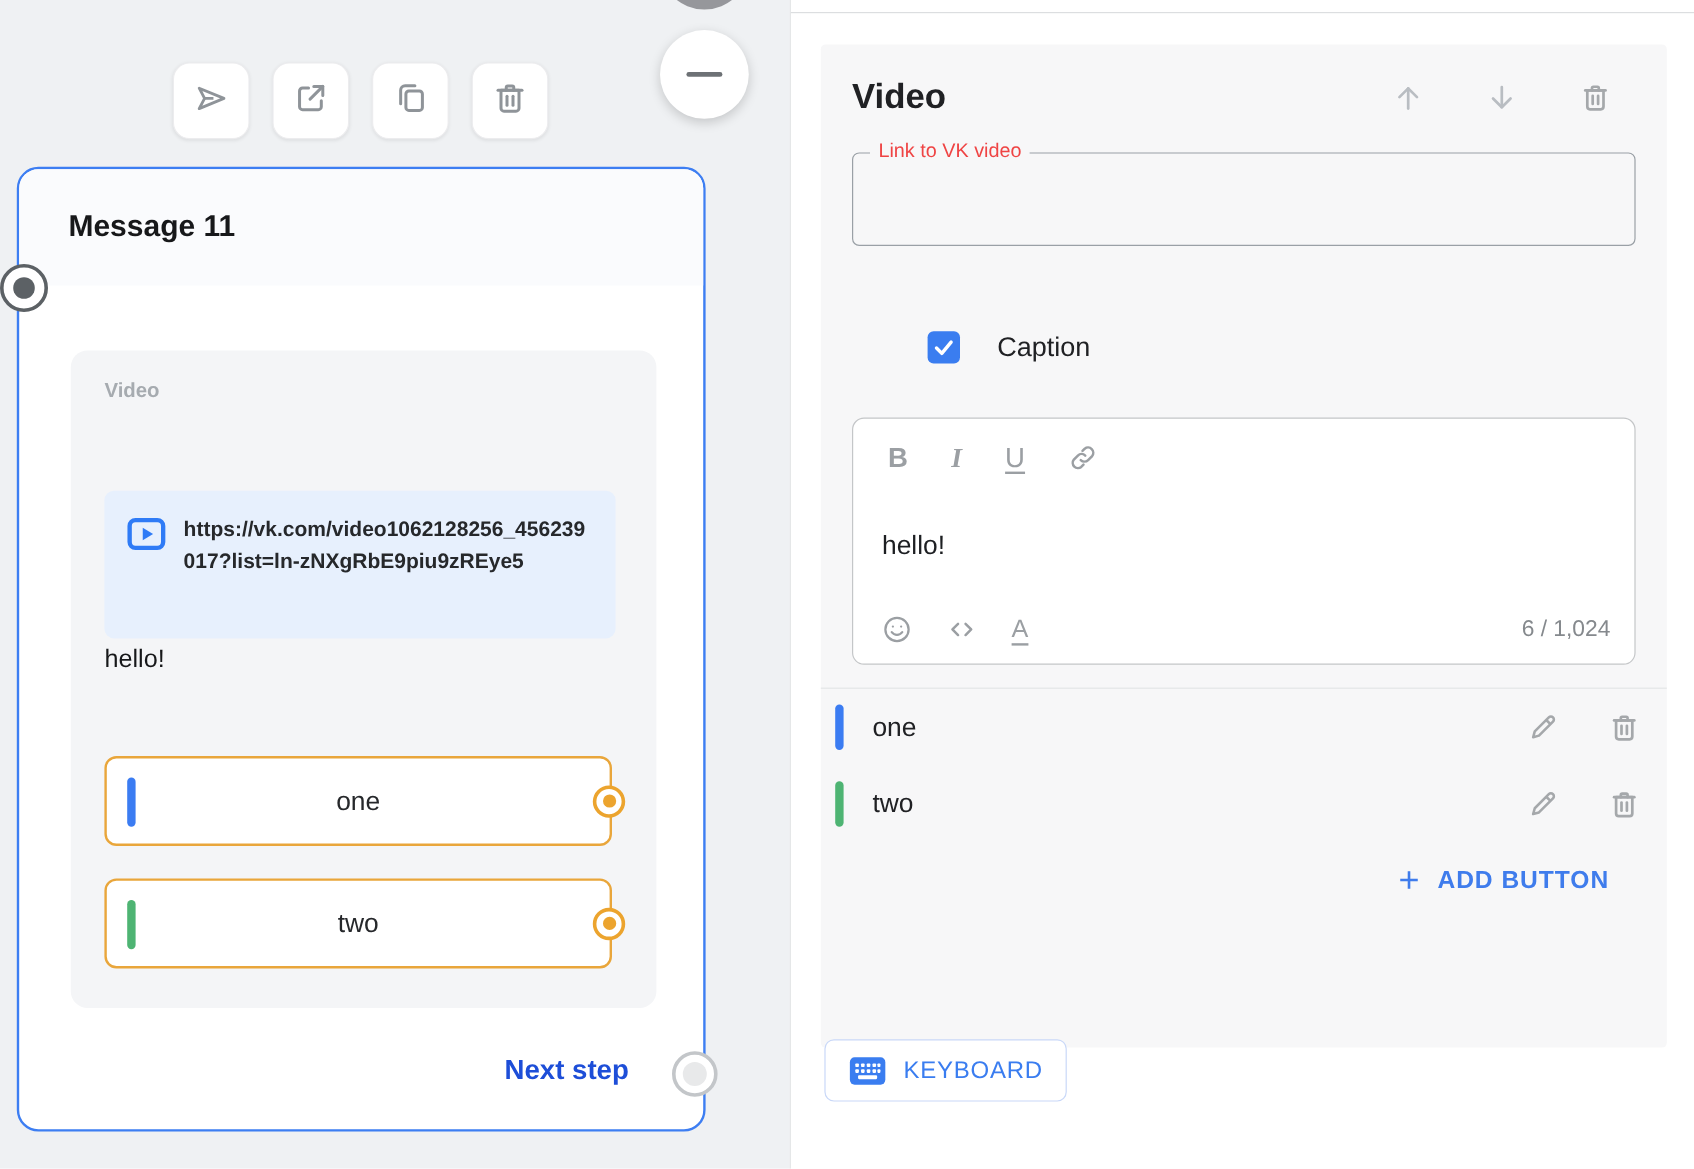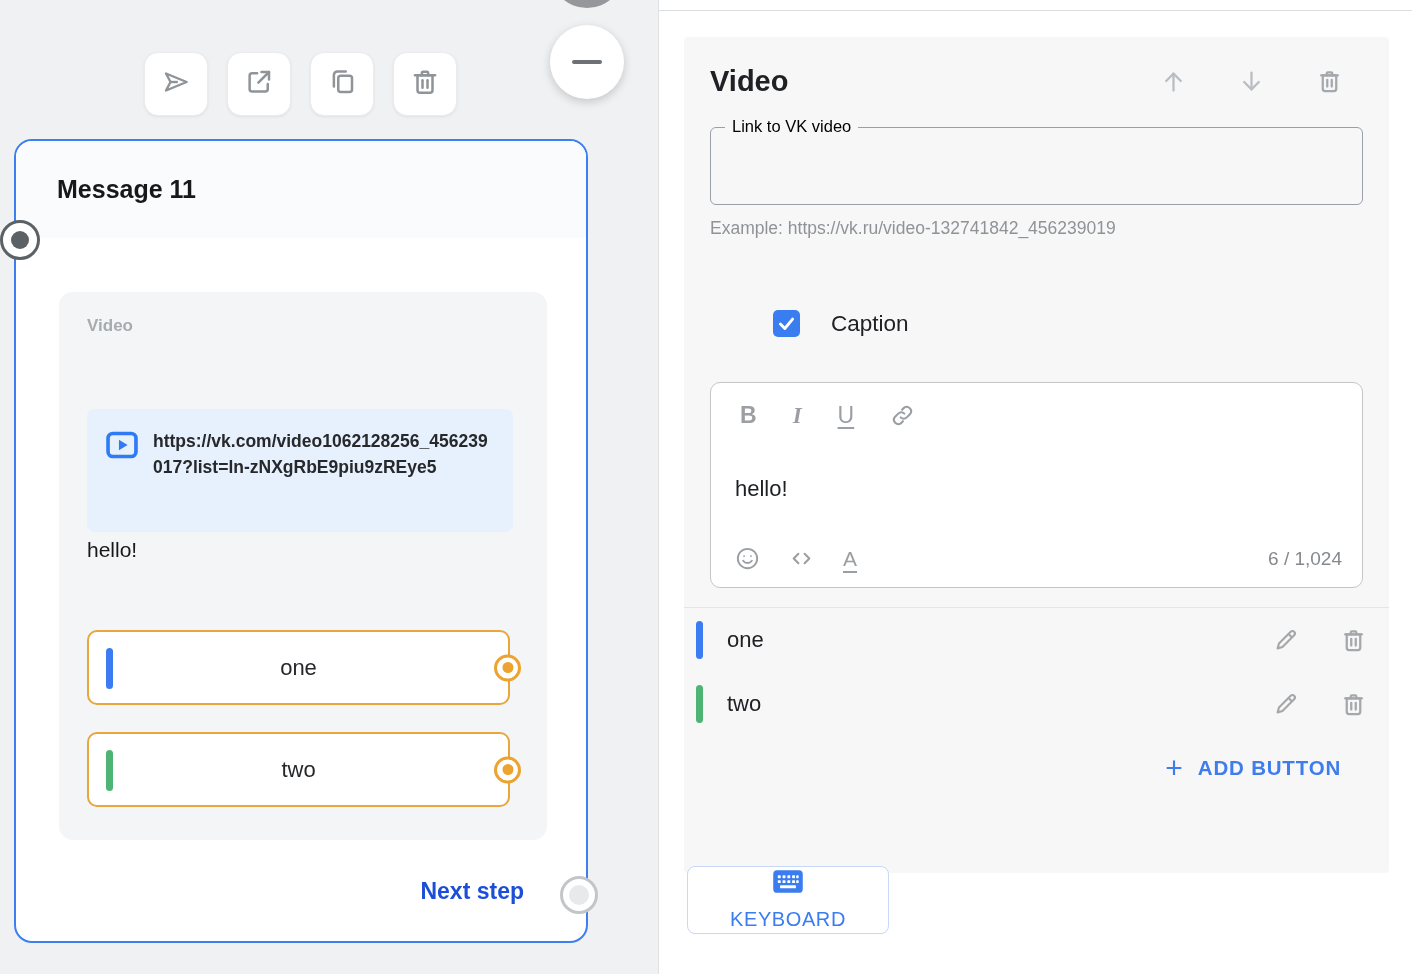--- a/index.html
+++ b/index.html
@@ -68,21 +68,21 @@
   .card-header { display:flex; align-items:center; }
   .card-title { font-size:29px; font-weight:700; color:#202124; flex:1; }
   .card-actions { display:flex; align-items:center; gap:51px; padding-right:20px; }
   .icon-btn { background:none; border:none; cursor:pointer; color:#b9bdc2; display:flex; }
   .icon-btn svg { width:27px; height:27px; }
   .icon-btn.dark { color:#a5a8ab; }
 
   .link-field { margin-top:29px; position:relative; height:78px; border:1px solid #9aa0a6;
     border-radius:6px; }
   .link-field-label { position:absolute; top:-11px; left:14px; background:#f7f7f8; padding:0 7px;
-    font-size:16.5px; color:#000000; }
+    font-size:16.5px; color:#ef4444; }
   .link-field-value { position:absolute; left:26px; right:14px; top:50%; transform:translateY(-50%);
     font-size:22px; color:#1f2226; white-space:nowrap; overflow:hidden; }
   .example { margin-top:13px; font-size:17.5px; color:#8f9398; }
 
   .caption-row { margin-top:71px; margin-left:18px; display:flex; align-items:center; gap:31px;padding-left:45px; }
   .checkbox { width:27px; height:27px; background:#3a7df0; border-radius:5px; display:flex;
     align-items:center; justify-content:center; cursor:pointer; }
   .caption-label { font-size:22.5px; color:#202124; }
 
   .editor { margin-top:45px; background:#fff; border:1px solid #c4c6c8; border-radius:10px;
@@ -104,23 +104,23 @@
   .btn-row { display:flex; align-items:center; height:64px; margin:0 -26px; padding:0 22px 0 12px; }
   .row-bar { width:7px; height:38px; border-radius:4px; flex:0 0 7px; }
   .row-label { margin-left:24px; font-size:22px; color:#202124; flex:1; }
   .row-actions { display:flex; align-items:center; gap:41px; }
 
   .add-row { display:flex; justify-content:flex-end; align-items:center; gap:15px;
     margin-top:17px; padding-right:22px; color:#3f7cec; cursor:pointer; }
   .add-plus { font-size:30px; font-weight:400; line-height:1; }
   .add-label { font-size:20.5px; font-weight:700; letter-spacing:0.8px; }
 
-  .keyboard-btn { position:absolute; left:28px; top:866px; width:202px; height:68px; background:#fff;
+  .keyboard-btn { position:absolute; left:28px; top:866px; width:202px; height:52px; background:#fff;
     border:1px solid #c9d8f8; border-radius:8px; display:flex; align-items:center; justify-content:center;
-    gap:14px; color:#3a7df0; cursor:pointer;flex-direction:column; }
+    gap:14px; color:#3a7df0; cursor:pointer; }
   .keyboard-label { font-size:20px; font-weight:500; letter-spacing:0.6px; color:#3a7df0; }
 </style>
 </head>
 <body>
 
 <div class="canvas">
 
   <div class="tool-btn" style="left:144px">
     <span><svg viewBox="0 0 24 24" width="30" height="30" fill="none" stroke="currentColor" stroke-width="1.9" stroke-linejoin="round">
           <path d="M4 5.2 L20.5 12 L4 18.8 L7.6 12 Z"></path>
@@ -216,21 +216,20 @@
               <line x1="10" y1="10.5" x2="10" y2="16.5"></line>
               <line x1="14" y1="10.5" x2="14" y2="16.5"></line>
             </svg>
           </button>
       </div>
     </div>
 
     <div class="link-field">
       <span class="link-field-label">Link to VK video</span>
     </div>
-    <div class="example">Example: https://vk.ru/video-132741842_456239019</div>
 
     <div class="caption-row">
       <span class="checkbox">
           <svg viewBox="0 0 19 19" width="21" height="21" fill="none" stroke="#fff" stroke-width="2.6" stroke-linecap="round" stroke-linejoin="round">
             <polyline points="4 10 8 14 15 5.5"></polyline>
           </svg>
         </span>
       <span class="caption-label">Caption</span>
     </div>
 

